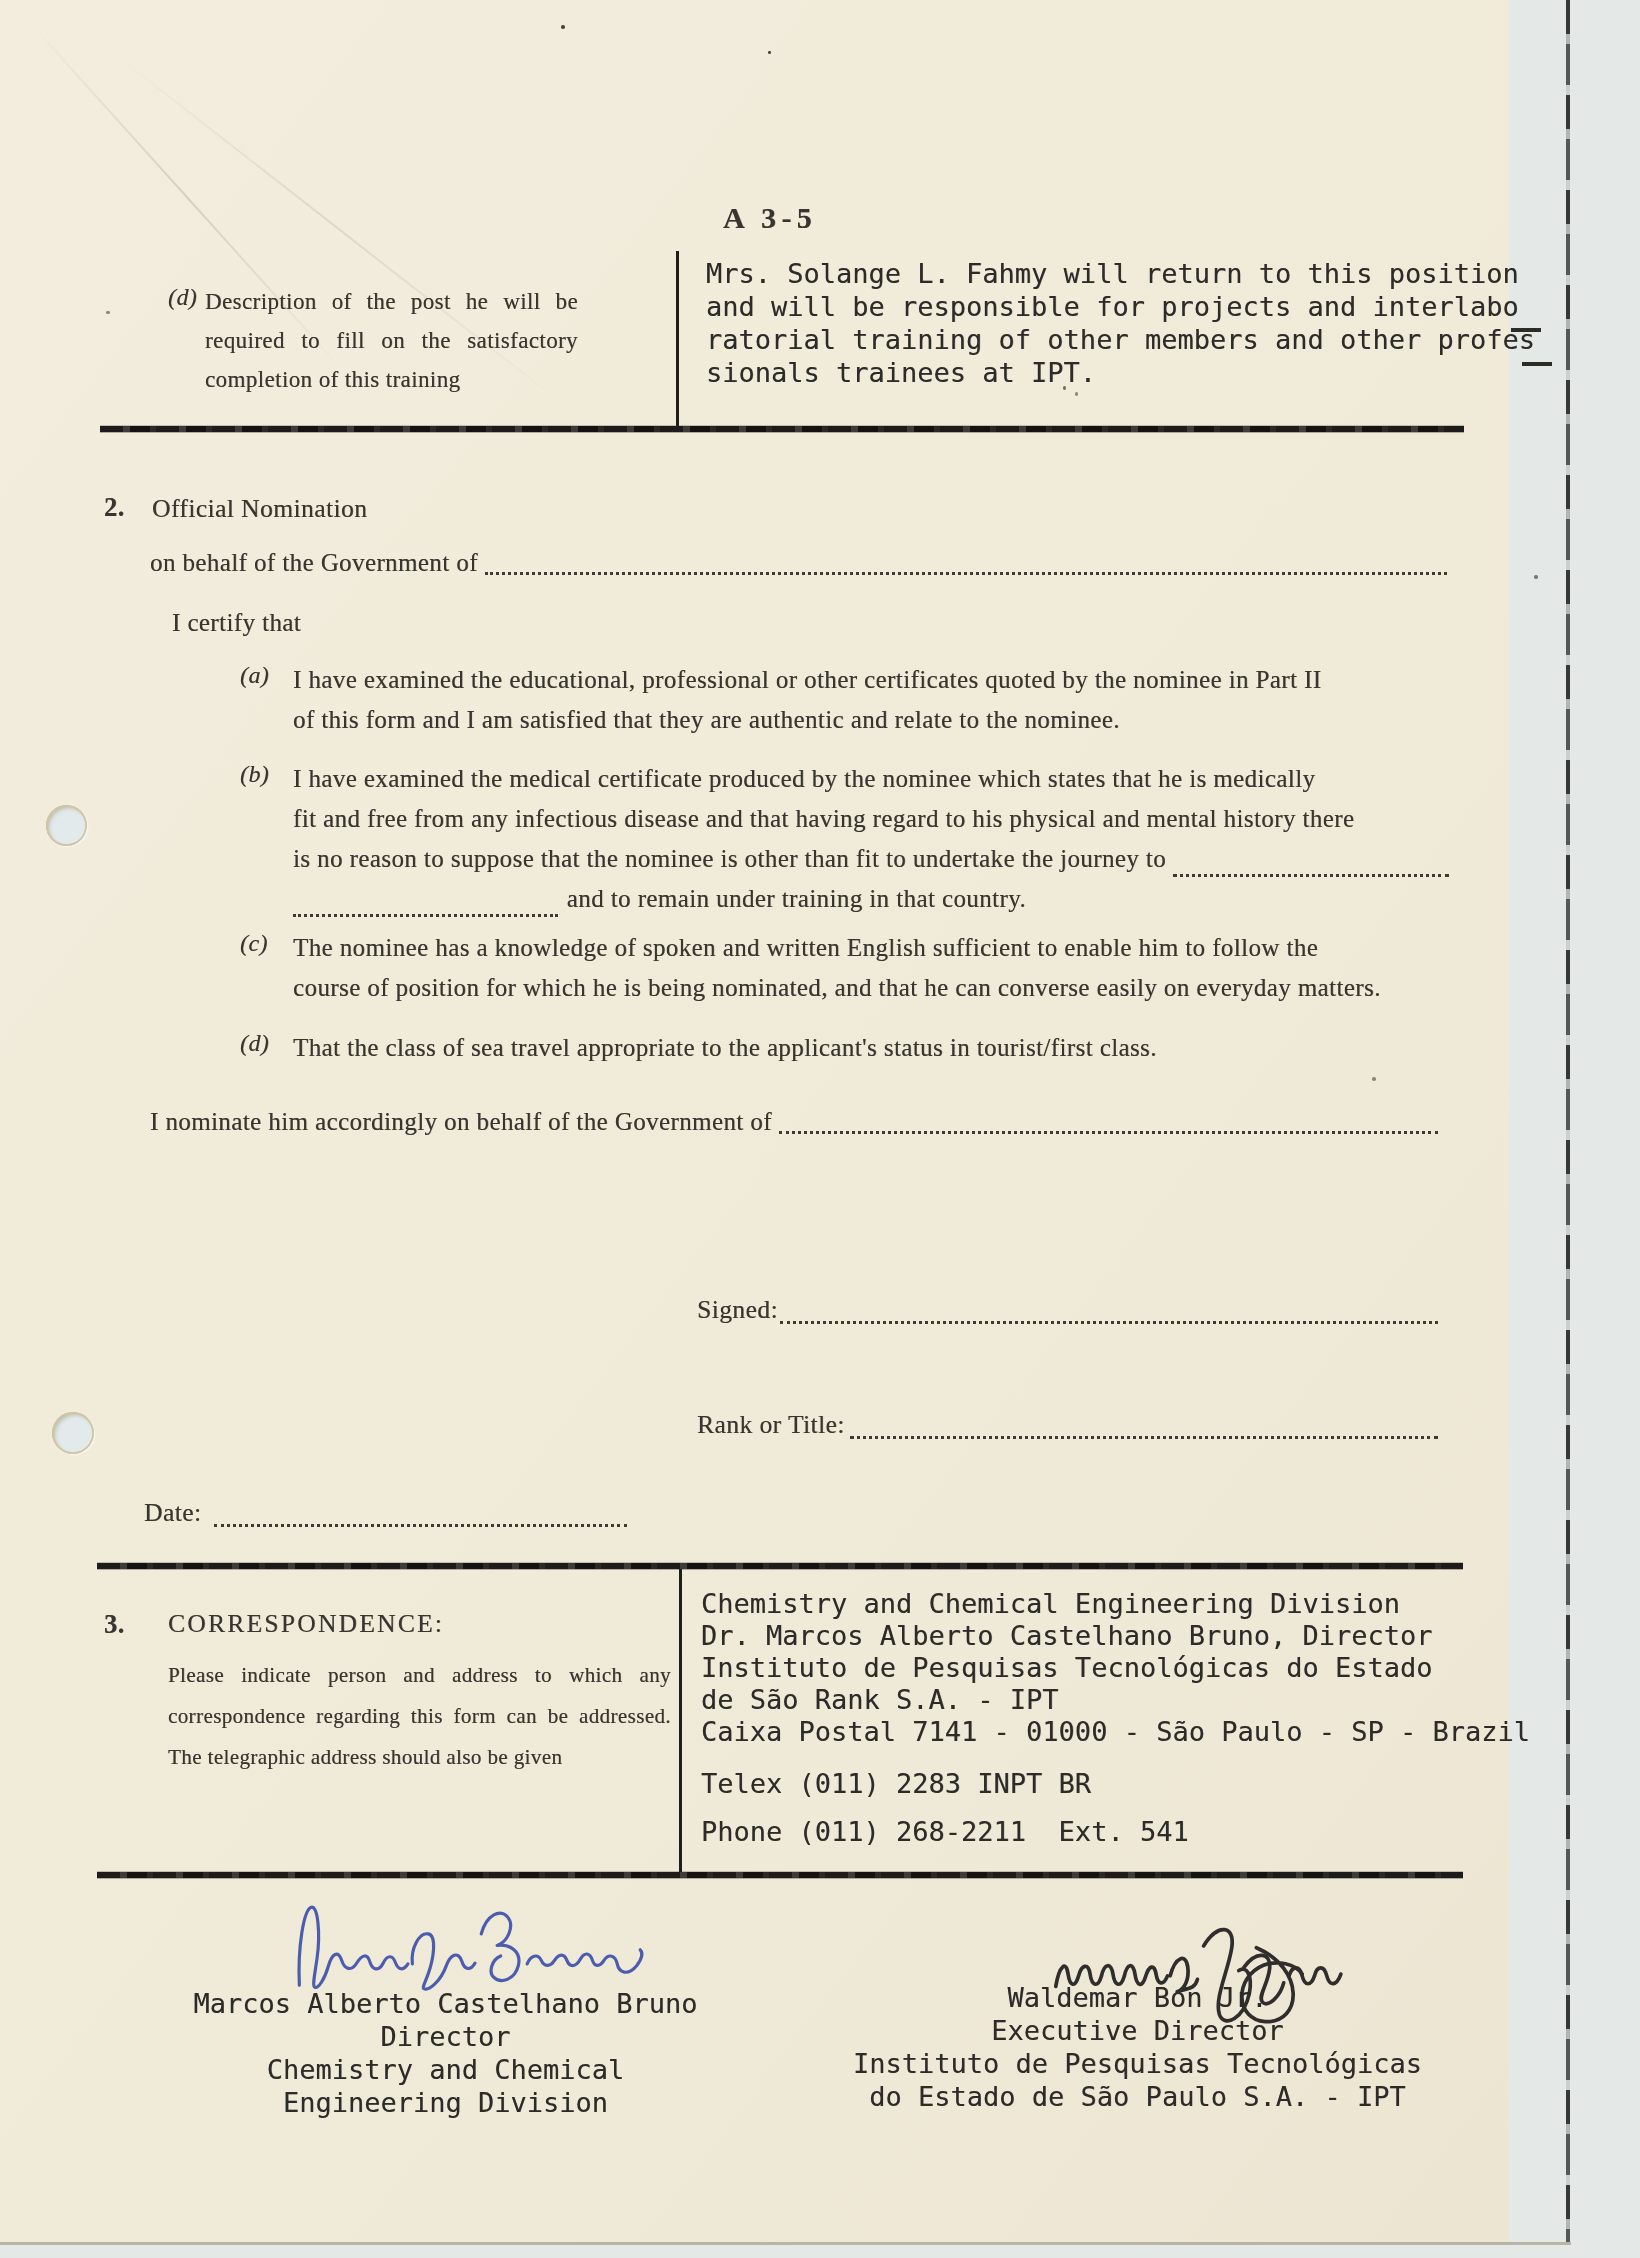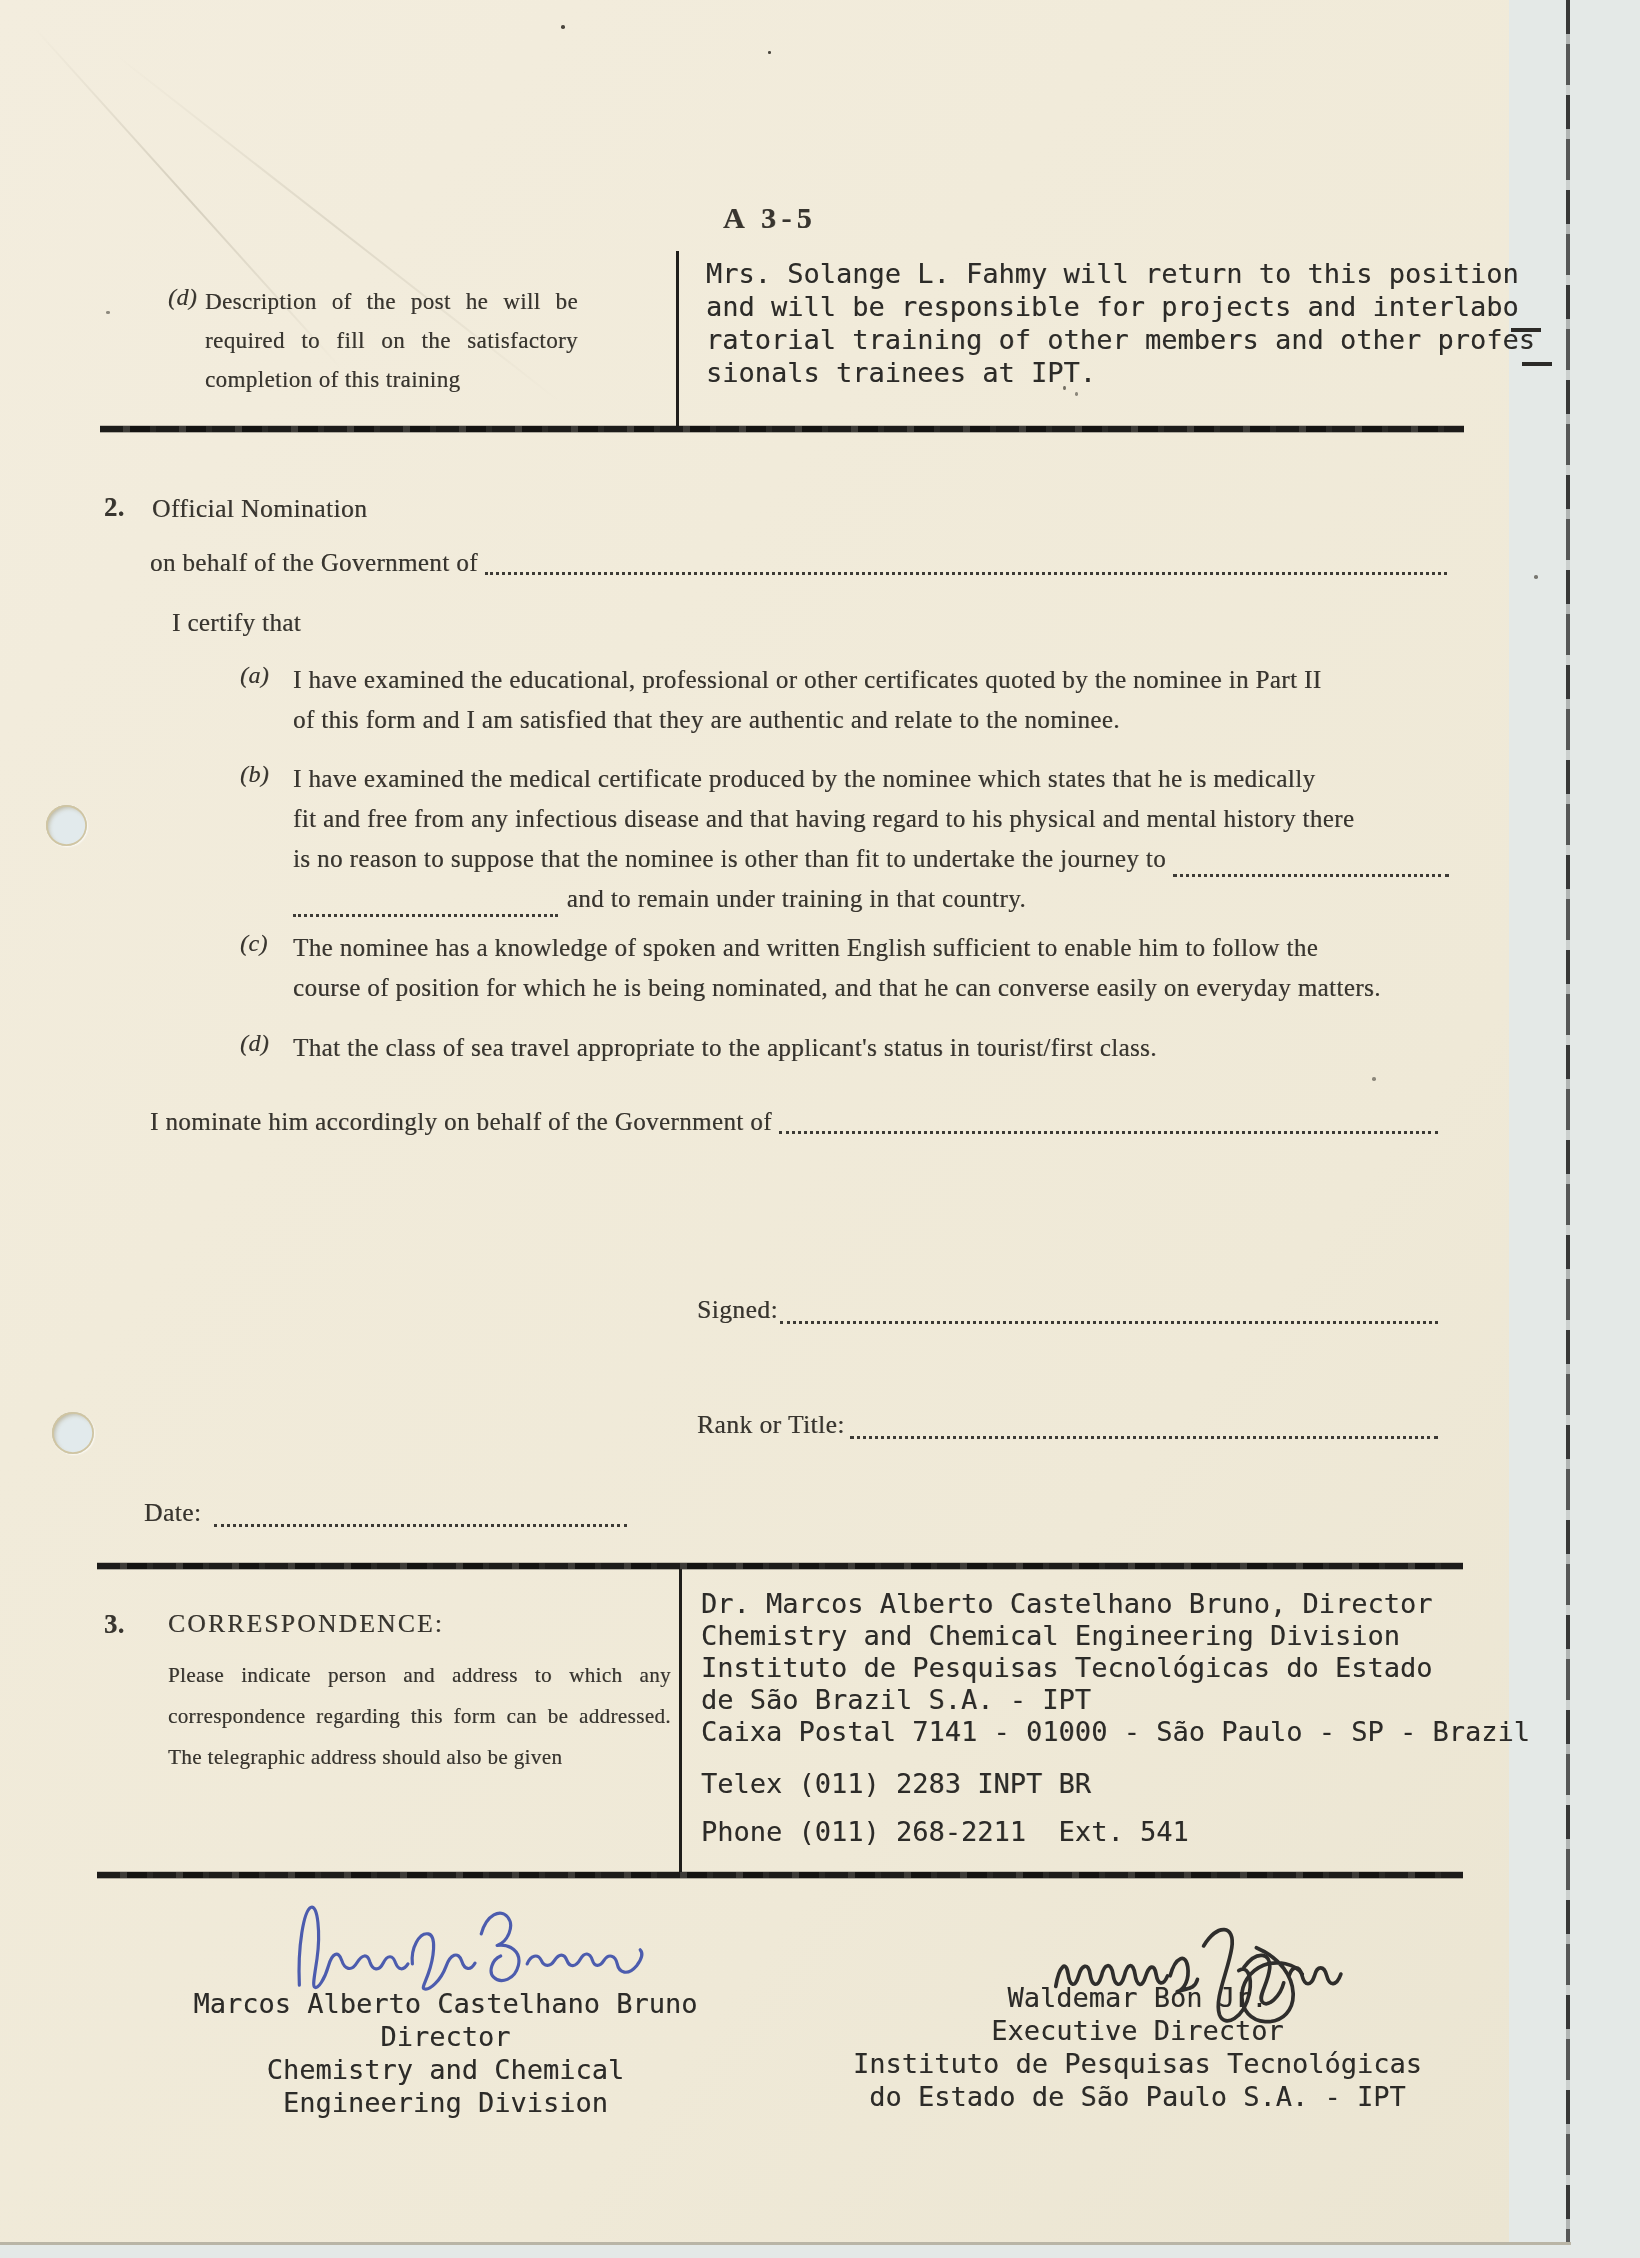--- a/index.html
+++ b/index.html
@@ -172,24 +172,24 @@
 
   <div class="rule-h" style="left:97px;top:1563px;width:1366px;"></div>
   <div class="rule-v" style="left:679px;top:1569px;height:305px;"></div>
   <div class="rule-h" style="left:97px;top:1872px;width:1366px;"></div>
 
   <div class="abs print b" style="left:104px;top:1609px;font-size:26.5px;">3.</div>
   <div class="abs print" style="left:168px;top:1609px;font-size:25.6px;letter-spacing:2.2px;">CORRESPONDENCE:</div>
   <div class="abs print" style="left:168px;top:1655px;width:503px;font-size:21px;line-height:41px;text-align:justify;">Please indicate person and address to which any correspondence regarding this form can be addressed. The telegraphic address should also be given</div>
 
   <div class="abs" style="left:701px;top:1588px;">
+    <div class="mono" style="line-height:32px;">Chemistry and Chemical Engineering Division</div>
     <div class="mono" style="line-height:32px;">Dr. Marcos Alberto Castelhano Bruno, Director</div>
-    <div class="mono" style="line-height:32px;">Chemistry and Chemical Engineering Division</div>
     <div class="mono" style="line-height:32px;">Instituto de Pesquisas Tecnológicas do Estado</div>
-    <div class="mono" style="line-height:32px;">de São Brazil S.A. - IPT</div>
+    <div class="mono" style="line-height:32px;">de São Rank S.A. - IPT</div>
     <div class="mono" style="line-height:32px;">Caixa Postal 7141 - 01000 - São Paulo - SP - Brazil</div>
     <div class="mono" style="line-height:32px;margin-top:20px;">Telex (011) 2283 INPT BR</div>
     <div class="mono" style="line-height:32px;margin-top:16px;">Phone (011) 268-2211  Ext. 541</div>
   </div>
 
   <svg class="abs" style="left:287px;top:1895px;" width="362" height="99" viewBox="0 0 410 112">
     <g fill="none" stroke="#4c5cae" stroke-width="3.6" stroke-linecap="round" stroke-linejoin="round">
       <path d="M14,102 C12,58 19,18 27,14 C35,10 38,44 34,72 C31,92 29,102 31,104 C35,108 43,94 47,80 C51,66 58,62 62,74 C65,84 73,87 79,77 C85,67 91,66 94,76 C97,85 104,87 109,77 C114,67 120,68 123,77 C126,85 132,86 137,78"></path>
       <path d="M142,78 C140,60 150,42 160,44 C170,46 166,72 160,89 C156,100 153,105 155,106 C161,109 174,97 180,81 C185,67 194,63 198,75 C201,85 208,86 213,77"></path>
       <path d="M220,44 C226,22 242,15 250,25 C258,35 250,53 238,57 C252,55 266,64 262,80 C258,96 242,101 234,93 C228,87 232,73 242,69"></path>

